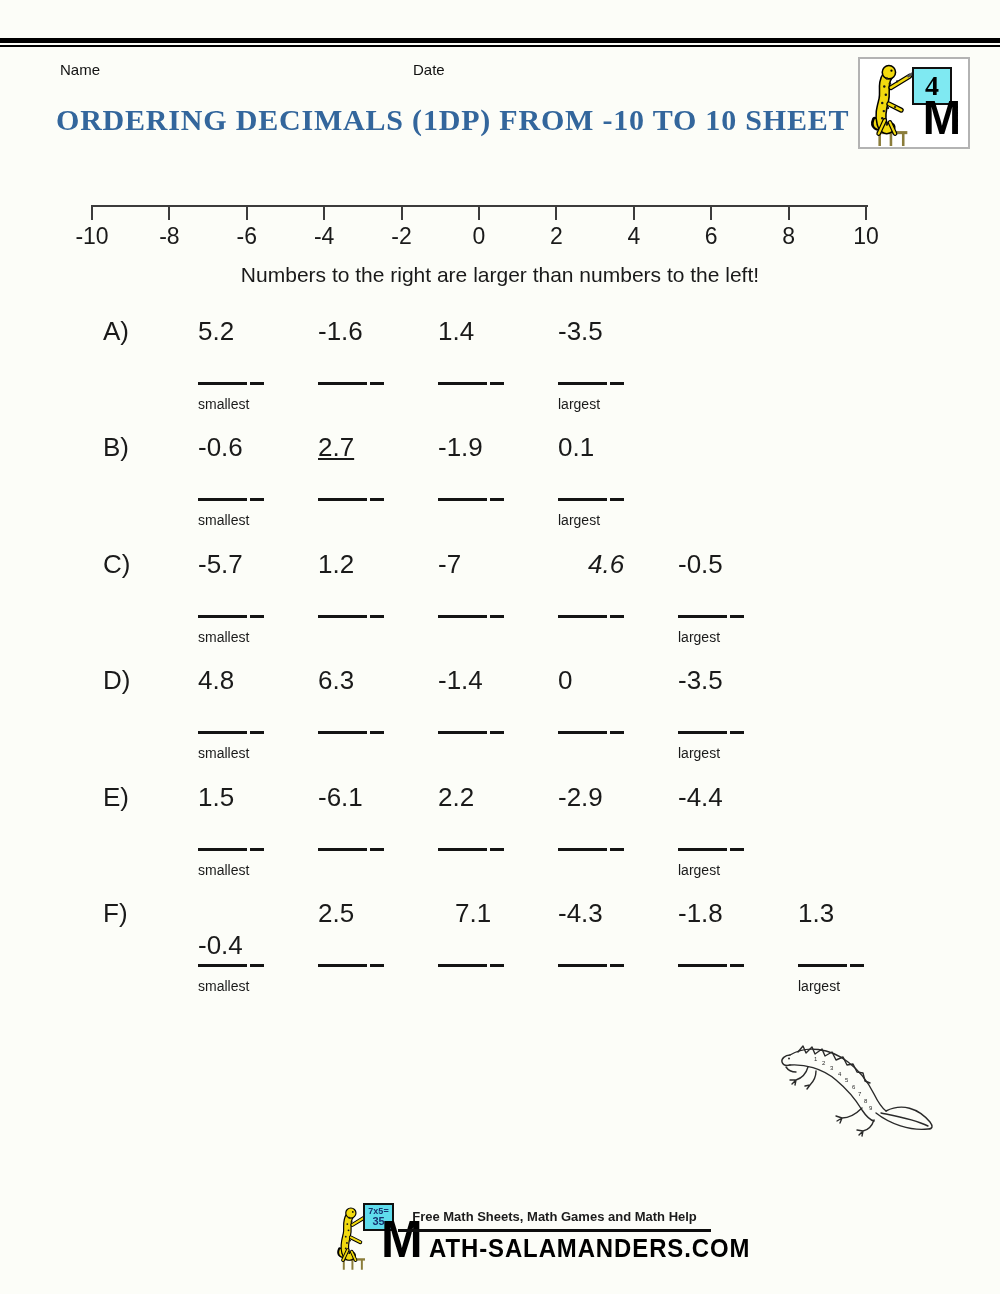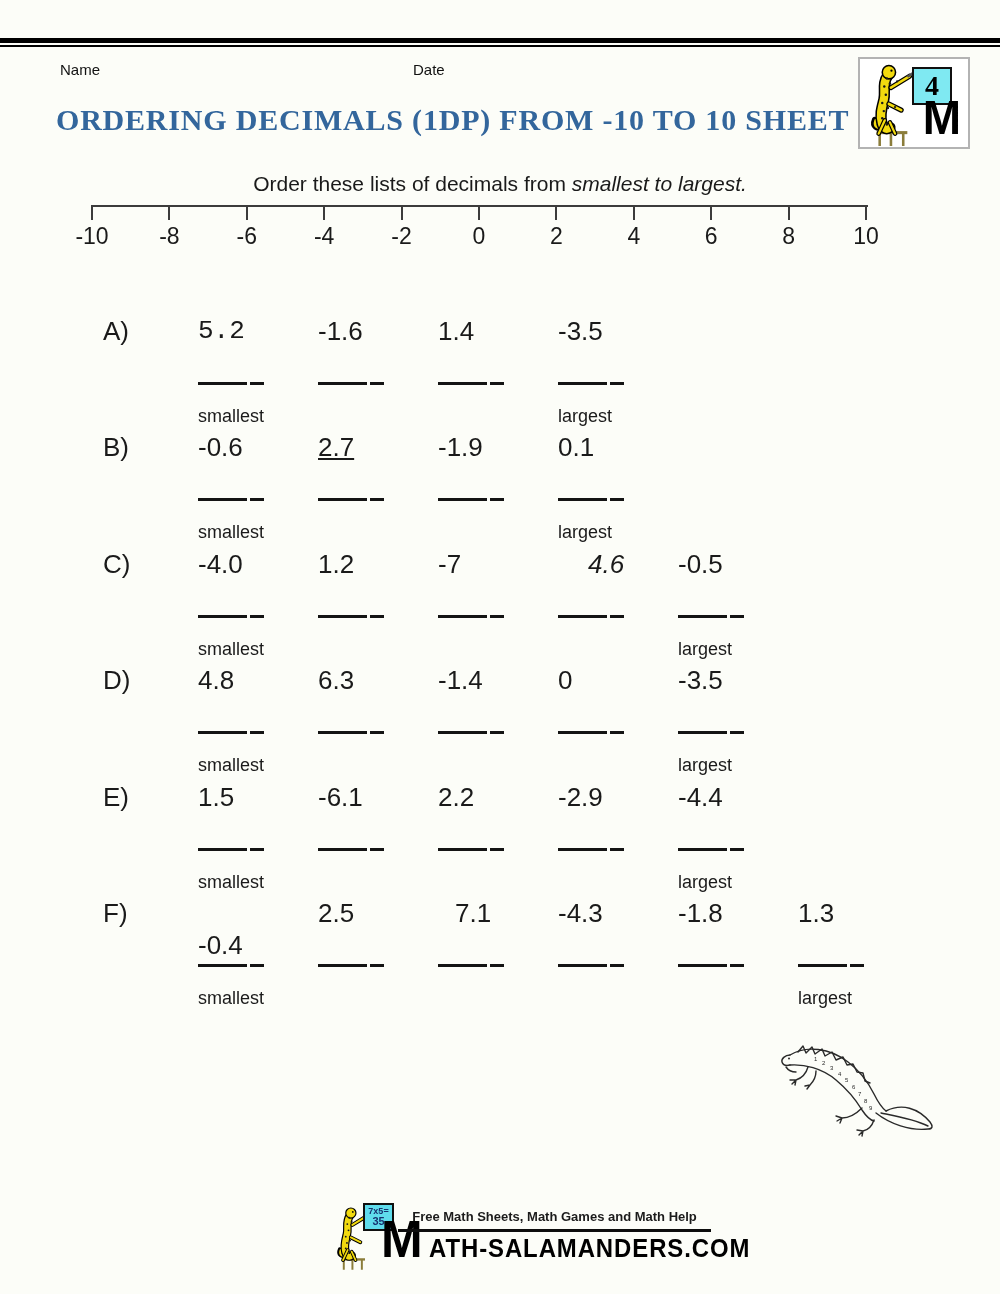--- a/index.html
+++ b/index.html
@@ -38,21 +38,21 @@
   .nl-line { position:absolute; left:92px; top:205px; width:776px; height:2px; background:#3c3c3c; }
   .nl-tick { position:absolute; top:205px; width:2px; height:15px; background:#3c3c3c; }
   .nl-label { position:absolute; top:223px; width:70px; text-align:center; font-size:23px; }
   .note { position:absolute; left:0; top:263px; width:1000px; text-align:center; font-size:21px; }
   .problem-row { position:absolute; left:0; width:1000px; height:100px; }
   .row-label { position:absolute; left:103px; top:0; font-size:26px; }
   .p-num { position:absolute; top:0; font-size:26px; white-space:nowrap; }
   .p-blank { position:absolute; top:66px; width:66px; height:3px; }
   .p-blank .seg1 { position:absolute; left:0; top:0; width:49px; height:3px; background:#141414; }
   .p-blank .seg2 { position:absolute; left:52px; top:0; width:14px; height:3px; background:#141414; }
-  .p-sub { position:absolute; top:90px; font-size:18px; }
+  .p-sub { position:absolute; top:80px; font-size:14px; }
   .newt-wrap { position:absolute; left:778px; top:1030px; }
   .newt-num { font-family:"Liberation Sans", sans-serif; font-size:6px; fill:#2a2a2a; }
   .f-board {
     position:absolute; left:363px; top:1203px; width:31px; height:28px;
     background:#5FDCEC; border:2px solid #101010; box-sizing:border-box;
     text-align:center; font-weight:bold; color:#16306e; line-height:1.0;
   }
   .f-board .l1 { font-size:9px; display:block; margin-top:2px; }
   .f-board .l2 { font-size:11px; display:block; }
   .f-mascot { position:absolute; left:328px; top:1206px; }
@@ -110,23 +110,20 @@
         <circle cx="32" cy="18" r="1.1"></circle>
           <circle cx="30" cy="43" r="1.1"></circle>
       </g>
     </svg>
     <div class="badge-card">
       <span>4</span>
     </div>
     <div class="badge-m">M</div>
   </div>
 
-  <div class="instruction">
-    <span>Order these lists of decimals from </span><span class="it">smallest to largest.</span>
-  </div>
 
   <div>
     <div class="nl-line"></div>
     <div id="nl-ticks">
         <div class="nl-tick" style="left: 91px;"></div>
         <div class="nl-label" style="left: 57px;">-10</div>
         <div class="nl-tick" style="left: 168.4px;"></div>
         <div class="nl-label" style="left: 134.4px;">-8</div>
         <div class="nl-tick" style="left: 245.8px;"></div>
         <div class="nl-label" style="left: 211.8px;">-6</div>
@@ -142,25 +139,26 @@
         <div class="nl-label" style="left: 598.8px;">4</div>
         <div class="nl-tick" style="left: 710.2px;"></div>
         <div class="nl-label" style="left: 676.2px;">6</div>
         <div class="nl-tick" style="left: 787.6px;"></div>
         <div class="nl-label" style="left: 753.6px;">8</div>
         <div class="nl-tick" style="left: 865px;"></div>
         <div class="nl-label" style="left: 831px;">10</div>
       </div>
   </div>
 
+  <div class="note">Numbers to the right are larger than numbers to the left!</div>
 
   <div id="problems">
       <div class="problem-row" style="top: 316px;">
         <span class="row-label">A)</span>
-        <span class="p-num" style="left: 198px; font-family: Liberation Mono, monospace;">5.2</span>
+        <span class="p-num" style="left: 198px;">5.2</span>
         <span class="p-blank" style="left: 198px;">
           <span class="seg1"></span>
           <span class="seg2"></span>
         </span>
         <span class="p-sub" style="left: 198px;">smallest</span>
         <span class="p-num" style="left: 318px;">-1.6</span>
         <span class="p-blank" style="left: 318px;">
           <span class="seg1"></span>
           <span class="seg2"></span>
         </span>
@@ -196,21 +194,21 @@
         </span>
         <span class="p-num" style="left: 558px;">0.1</span>
         <span class="p-blank" style="left: 558px;">
           <span class="seg1"></span>
           <span class="seg2"></span>
         </span>
         <span class="p-sub" style="left: 558px;">largest</span>
       </div>
       <div class="problem-row" style="top: 548.8px;">
         <span class="row-label">C)</span>
-        <span class="p-num" style="left: 198px;">-4.0</span>
+        <span class="p-num" style="left: 198px;">-5.7</span>
         <span class="p-blank" style="left: 198px;">
           <span class="seg1"></span>
           <span class="seg2"></span>
         </span>
         <span class="p-sub" style="left: 198px;">smallest</span>
         <span class="p-num" style="left: 318px;">1.2</span>
         <span class="p-blank" style="left: 318px;">
           <span class="seg1"></span>
           <span class="seg2"></span>
         </span>

